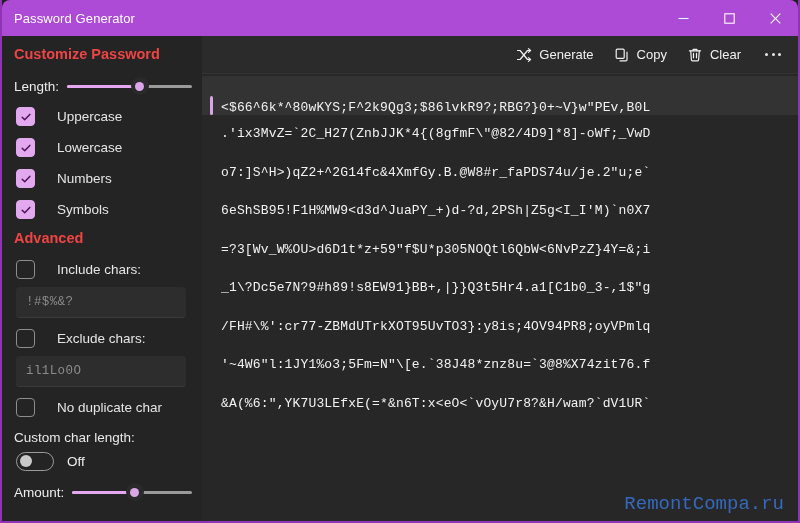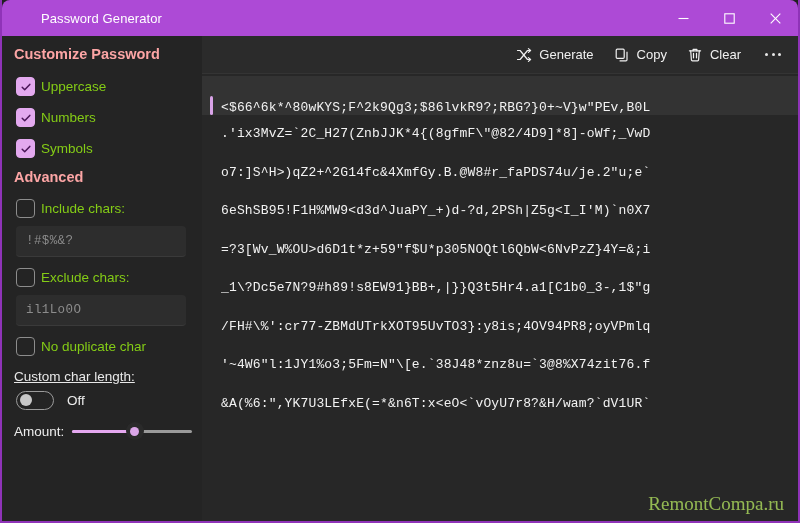--- a/index.html
+++ b/index.html
@@ -35,21 +35,20 @@
     border-top-right-radius: 8px;
     position: relative;
     margin: -0px -0px 0 -0px;
   }
   #title-text {
     color: #ffffff;
     font-size: 13px;
     padding-left: 12px;
     letter-spacing: 0.1px;
     user-select: none;
-    margin-left: 27px;
   }
   #window-controls {
     margin-left: auto;
     display: flex;
     height: 36px;
   }
   .wc {
     width: 46px;
     height: 36px;
     display: flex;
@@ -70,21 +69,21 @@
   
   #left-panel {
     width: 200px;
     min-width: 200px;
     background: #242424;
     padding: 10px 0 0 0;
     position: relative;
   }
 
   .section-title {
-    color: #fca5a5;
+    color: #ef4444;
     font-size: 14.5px;
     font-weight: bold;
     padding: 0 0 0 12px;
     margin-bottom: 9px;
   }
   #advanced-title { margin-top: 5px; margin-bottom: 8px; }
 
   .label-row {
     color: #e8e8e8;
     font-size: 13.5px;
@@ -161,23 +160,23 @@
   .cb.checked {
     background: #e3a9ef;
     border: 1px solid #e3a9ef;
   }
   .cb.unchecked {
     background: transparent;
     border: 1.5px solid #8d8d8d;
   }
   .cb.checked svg { display: block; }
   .cb-label {
-    color: #84cc16;
+    color: #e5e5e5;
     font-size: 13.5px;
-    margin-left: 6px;
+    margin-left: 22px;
   }
 
   
   .txt-input {
     height: 31px;
     margin: 2px 16px 5px 14px;
     background: #2d2d2d;
     border-radius: 4px;
     border-bottom: 1px solid #3a3a3a;
     display: flex;
@@ -303,23 +302,23 @@
     font-family: "Liberation Mono", monospace;
     font-size: 13px;
     white-space: pre;
     letter-spacing: 0.15px;
   }
 
   #watermark {
     position: absolute;
     right: 14px;
     bottom: 6px;
-    color: #bef264;
+    color: #3b82f6;
     opacity: 0.72;
-    font-family: Liberation Serif, serif;
+    font-family: Liberation Mono, monospace;
     font-size: 19px;
     user-select: none;
     pointer-events: none;
   }
 </style>
 </head>
 <body>
 
 <div id="window">
 
@@ -350,43 +349,59 @@
       </div>
     </div>
   </div>
 
   <div id="body">
 
     <div id="left-panel">
 
       <div class="section-title">Customize Password</div>
 
+      <div class="slider-row">
+        <div class="slabel">Length:</div>
+        <div class="slider">
+          <div class="track-bg"></div>
+          <div class="track-fill" id="len-fill" style="width: 58%;"></div>
+          <div class="thumb" id="len-thumb" style="left: 58%;"></div>
+        </div>
+      </div>
 
       <div class="cb-row">
         <div class="cb checked">
           <svg width="12" height="12" viewBox="0 0 12 12">
               <polyline points="2.2,6.3 4.7,8.8 9.8,3.4" fill="none" stroke="#4a1558" stroke-width="1.5" stroke-linecap="round" stroke-linejoin="round"></polyline>
             </svg>
         </div>
         <div class="cb-label">Uppercase</div>
       </div>
       <div class="cb-row">
         <div class="cb checked">
           <svg width="12" height="12" viewBox="0 0 12 12">
               <polyline points="2.2,6.3 4.7,8.8 9.8,3.4" fill="none" stroke="#4a1558" stroke-width="1.5" stroke-linecap="round" stroke-linejoin="round"></polyline>
             </svg>
         </div>
-        <div class="cb-label">Numbers</div>
+        <div class="cb-label">Lowercase</div>
       </div>
       <div class="cb-row">
         <div class="cb checked">
           <svg width="12" height="12" viewBox="0 0 12 12">
               <polyline points="2.2,6.3 4.7,8.8 9.8,3.4" fill="none" stroke="#4a1558" stroke-width="1.5" stroke-linecap="round" stroke-linejoin="round"></polyline>
             </svg>
         </div>
+        <div class="cb-label">Numbers</div>
+      </div>
+      <div class="cb-row">
+        <div class="cb checked">
+          <svg width="12" height="12" viewBox="0 0 12 12">
+              <polyline points="2.2,6.3 4.7,8.8 9.8,3.4" fill="none" stroke="#4a1558" stroke-width="1.5" stroke-linecap="round" stroke-linejoin="round"></polyline>
+            </svg>
+        </div>
         <div class="cb-label">Symbols</div>
       </div>
 
       <div class="section-title" id="advanced-title">Advanced</div>
 
       <div class="cb-row">
         <div class="cb unchecked"></div>
         <div class="cb-label">Include chars:</div>
       </div>
       <div class="txt-input">
@@ -399,21 +414,21 @@
       </div>
       <div class="txt-input">
         <span>il1Lo0O</span>
       </div>
 
       <div class="cb-row">
         <div class="cb unchecked"></div>
         <div class="cb-label">No duplicate char</div>
       </div>
 
-      <div class="label-row" style="margin-top:7px;text-decoration:underline;">Custom char length:</div>
+      <div class="label-row" style="margin-top:7px;">Custom char length:</div>
       <div class="toggle-row">
         <div class="toggle">
           <div class="knob"></div>
         </div>
         <div class="toggle-label">Off</div>
       </div>
 
       <div class="slider-row">
         <div class="slabel">Amount:</div>
         <div class="slider">

